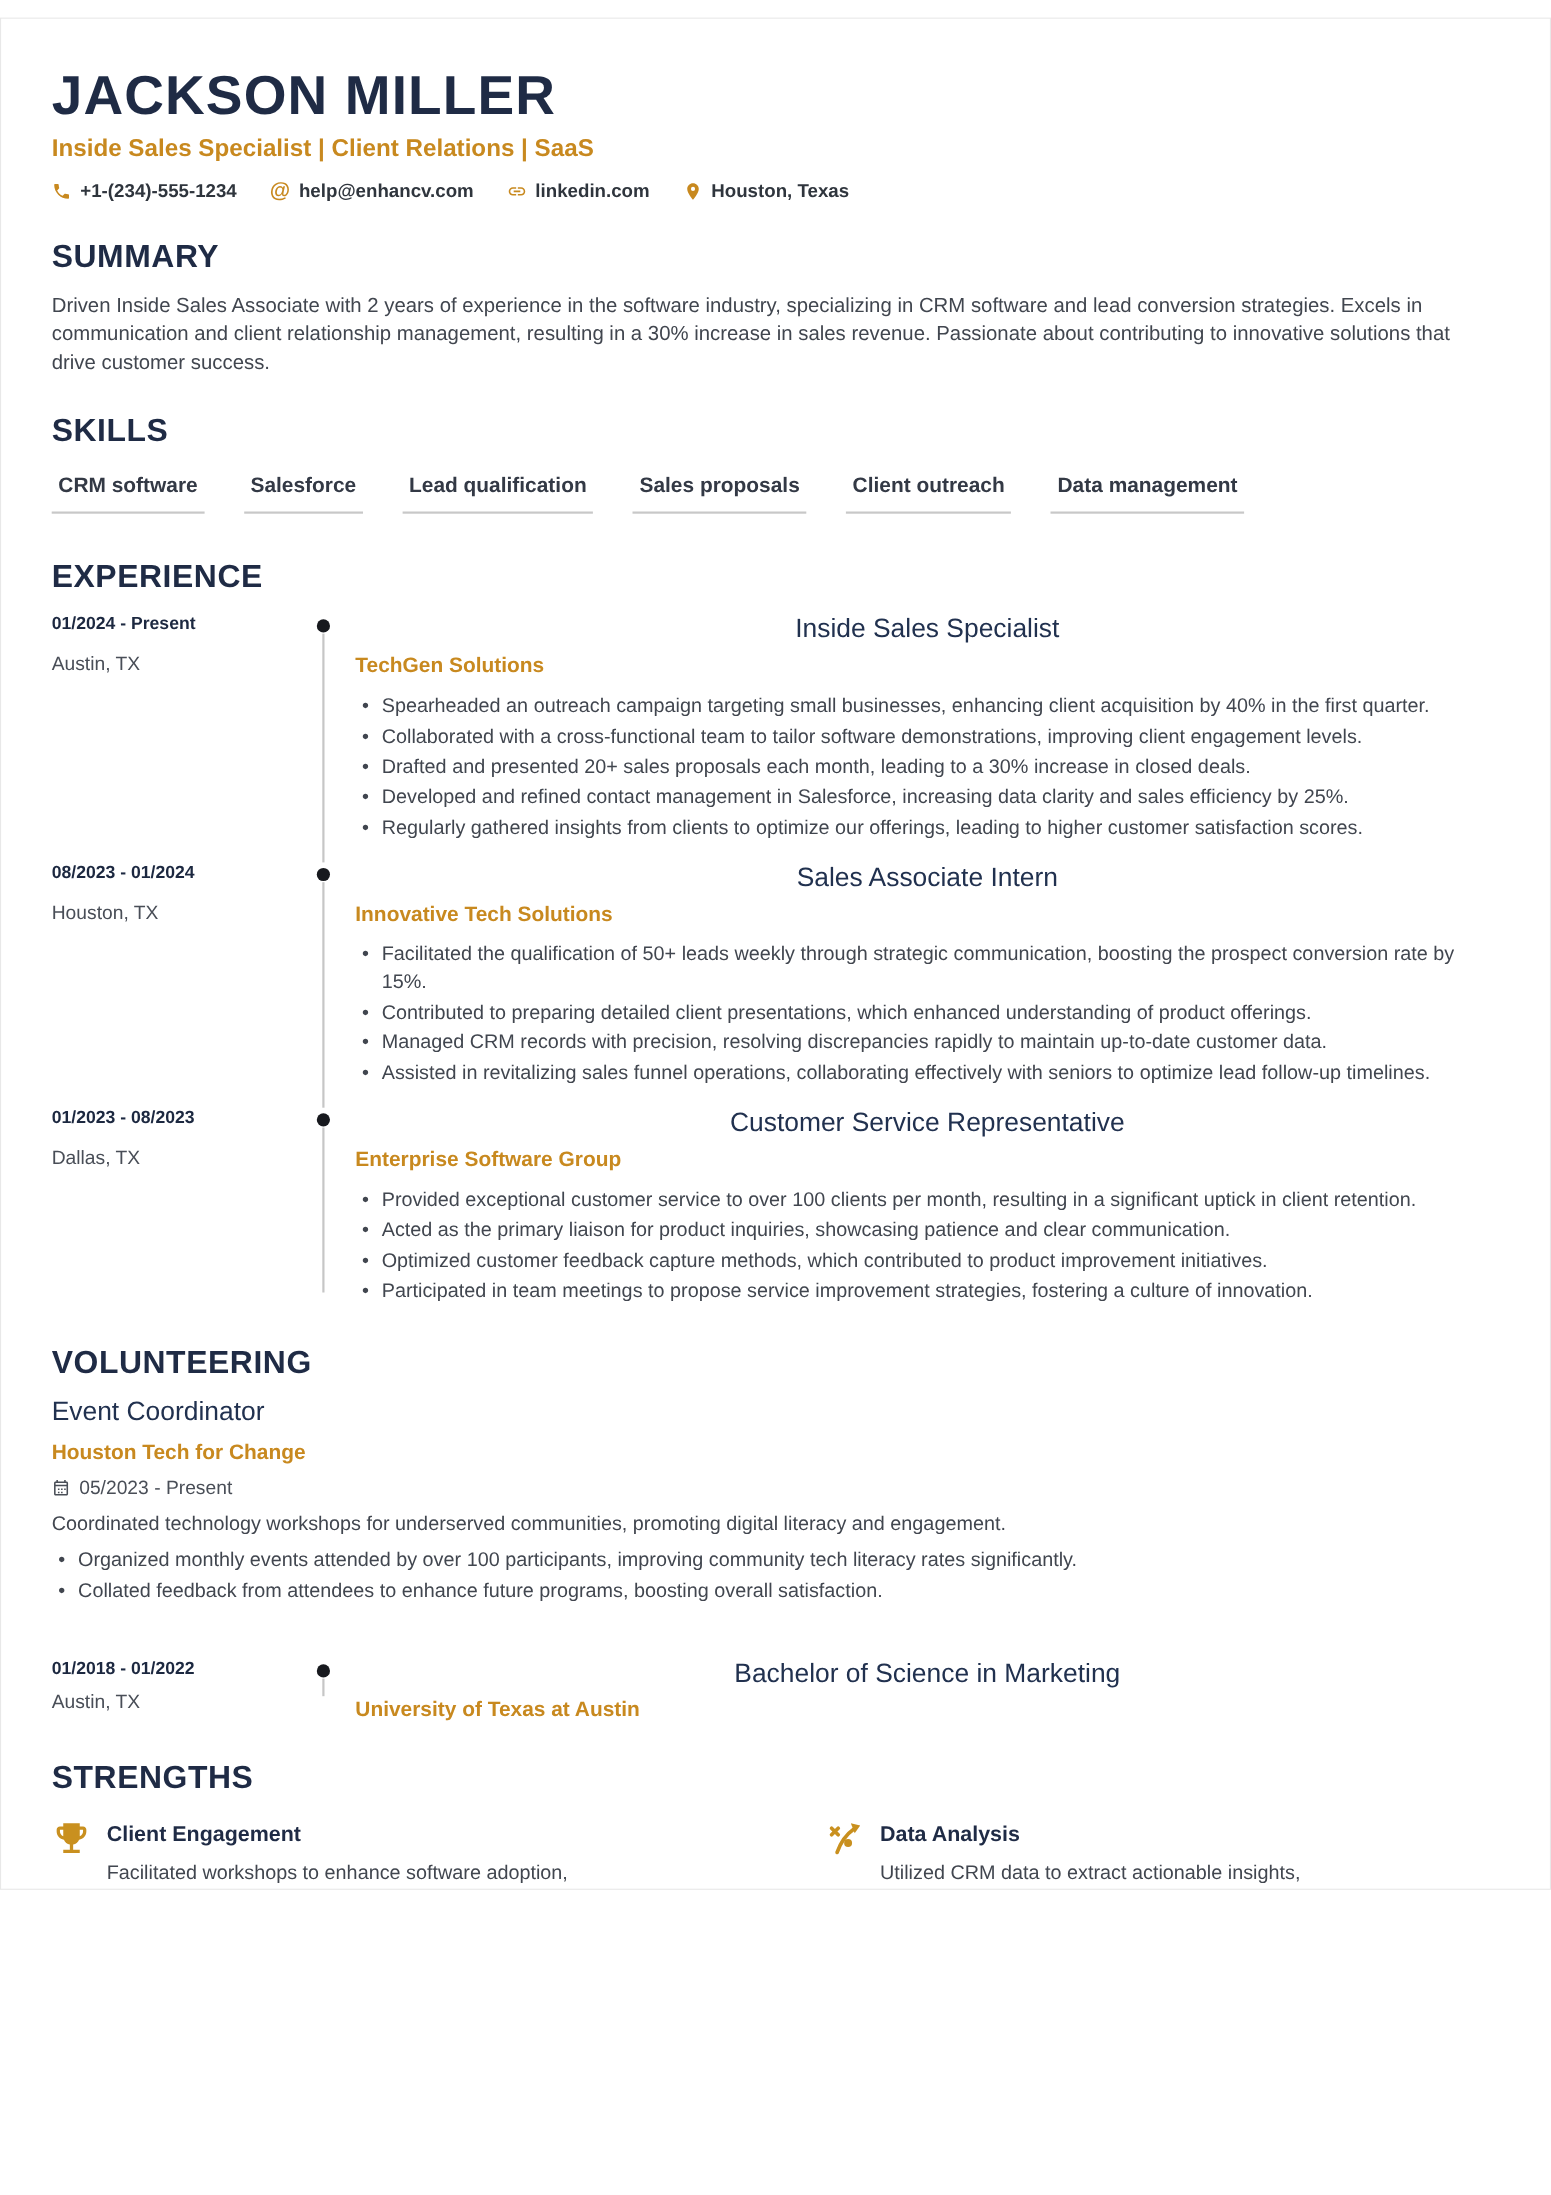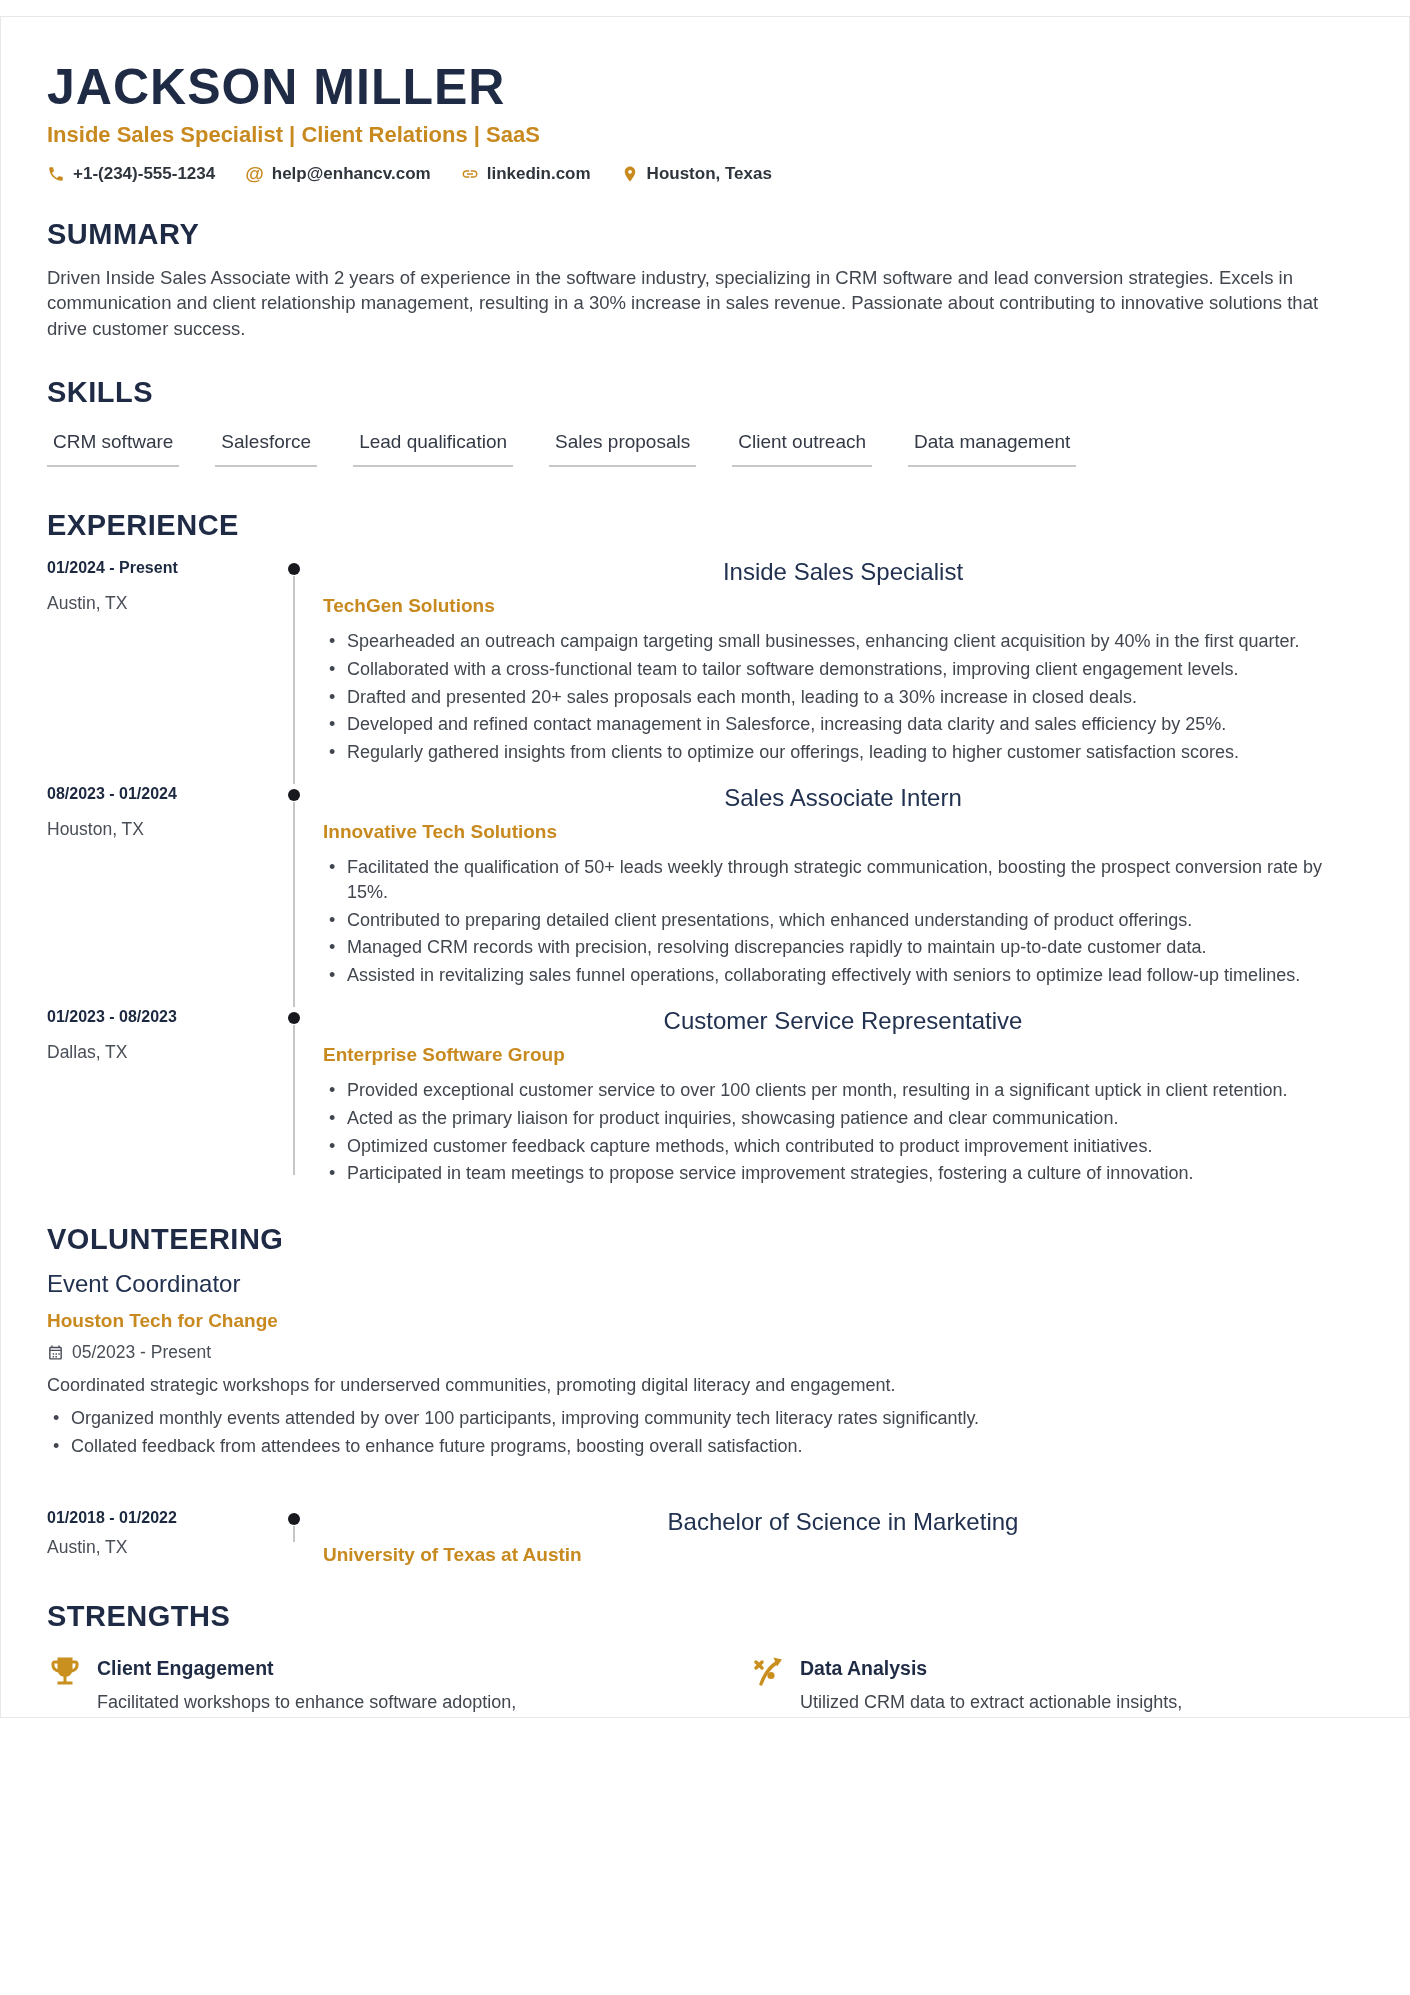--- a/index.html
+++ b/index.html
@@ -19,21 +19,21 @@
   .contact-item { display:flex; align-items:center; gap:8px; font-size:17px; font-weight:700; color:#2f353d; }
   .contact-item .cicon { color:#c8891f; display:inline-flex; }
   .contact-item .cicon svg { width:18px; height:18px; }
   .at-glyph { font-size:19px; font-weight:700; color:#c8891f; line-height:1; }
   
   .section-heading { font-size:29px; font-weight:700; letter-spacing:0.5px; color:#1f2b45; }
   .section { margin-top:34px; }
   .summary-text { margin-top:14px; font-size:18.5px; line-height:1.4; color:#41464f; max-width:1320px; }
   
   .skills-row { display:flex; flex-wrap:wrap; margin-top:22px; }
-  .skill { font-size:19px; font-weight:400; color:#333945; padding:0 6px 12px 6px;
+  .skill { font-size:19px; font-weight:700; color:#333945; padding:0 6px 12px 6px;
            border-bottom:2px solid #c8c8c8; margin-right:36px; }
   
   .xp-entry { display:grid; grid-template-columns:218px 58px 1fr; margin-top:16px; position:relative; }
   .xp-dates { font-size:16px; font-weight:700; color:#1c2840; line-height:1.2; }
   .xp-loc { font-size:17.5px; color:#494e57; margin-top:16px; }
   .xp-timeline { position:relative; }
   .tl-dot { position:absolute; left:50%; top:5px; transform:translateX(-50%);
             width:12px; height:12px; border-radius:50%; background:#17191e; }
   .tl-line { position:absolute; left:50%; top:18px; bottom:-16px; transform:translateX(-50%);
              width:2px; background:#c6c6c6; }
@@ -197,21 +197,21 @@
     <div class="vol-role">Event Coordinator</div>
     <div class="vol-org">Houston Tech for Change</div>
     <div class="vol-date">
       <span style="display:inline-flex;">
         <svg viewBox="0 0 24 24" fill="currentColor">
             <path d="M19 4h-1V2h-2v2H8V2H6v2H5c-1.1 0-2 .9-2 2v14c0 1.1.9 2 2 2h14c1.1 0 2-.9 2-2V6c0-1.1-.9-2-2-2zm0 16H5V10h14v10zM5 8V6h14v2H5zm3 5h2v2H8v-2zm4 0h2v2h-2v-2zm4 0h2v2h-2v-2zm-8 4h2v2H8v-2zm4 0h2v2h-2v-2z"></path>
           </svg>
       </span>
       <span>05/2023 - Present</span>
     </div>
-    <div class="vol-desc">Coordinated strategic workshops for underserved communities, promoting digital literacy and engagement.</div>
+    <div class="vol-desc">Coordinated technology workshops for underserved communities, promoting digital literacy and engagement.</div>
     <ul class="bullets flush">
       <li>Organized monthly events attended by over 100 participants, improving community tech literacy rates significantly.</li>
       <li>Collated feedback from attendees to enhance future programs, boosting overall satisfaction.</li>
     </ul>
   </div>
 
   <div class="section">
     <div class="xp-entry" style="margin-top:12px;">
       <div>
         <div class="xp-dates">01/2018 - 01/2022</div>

